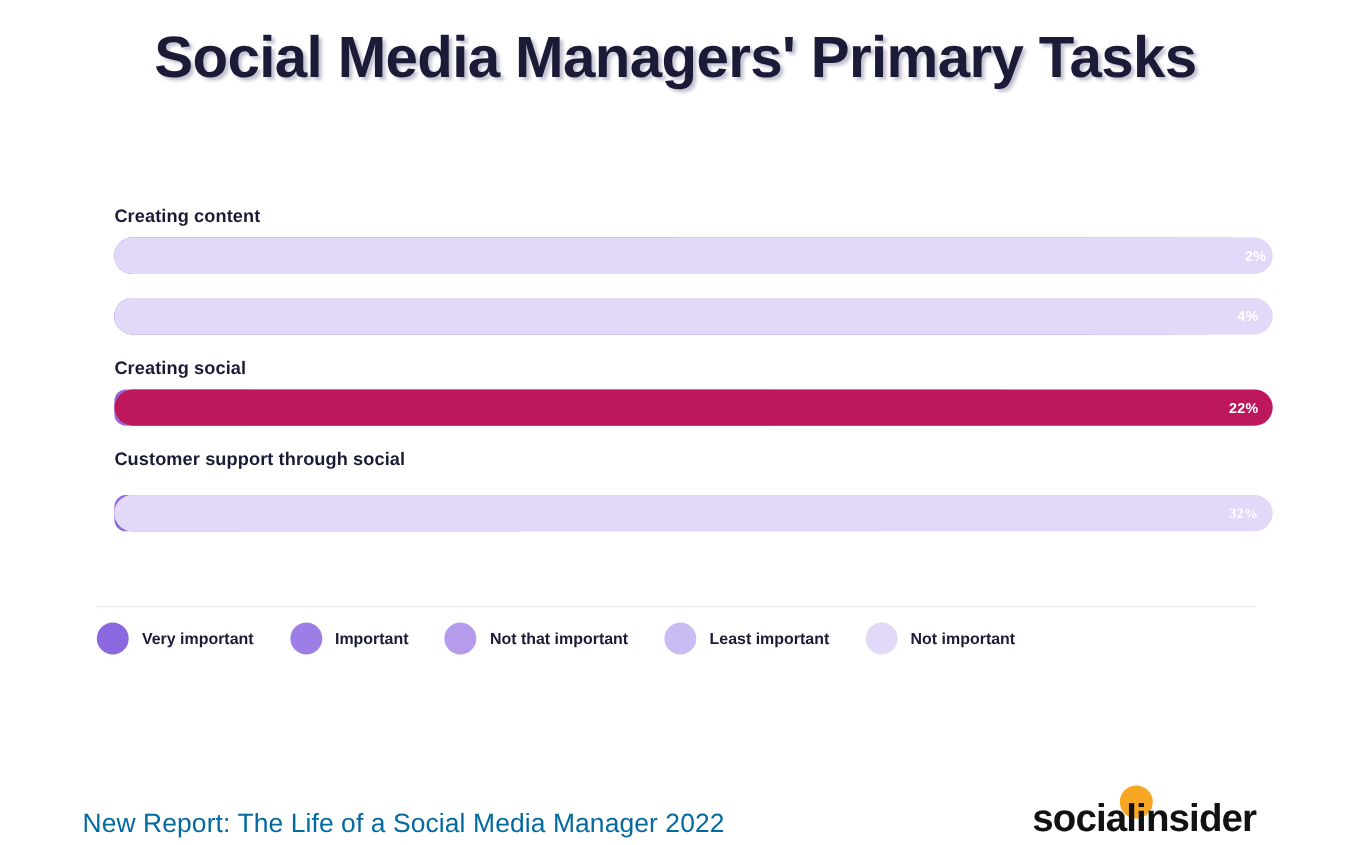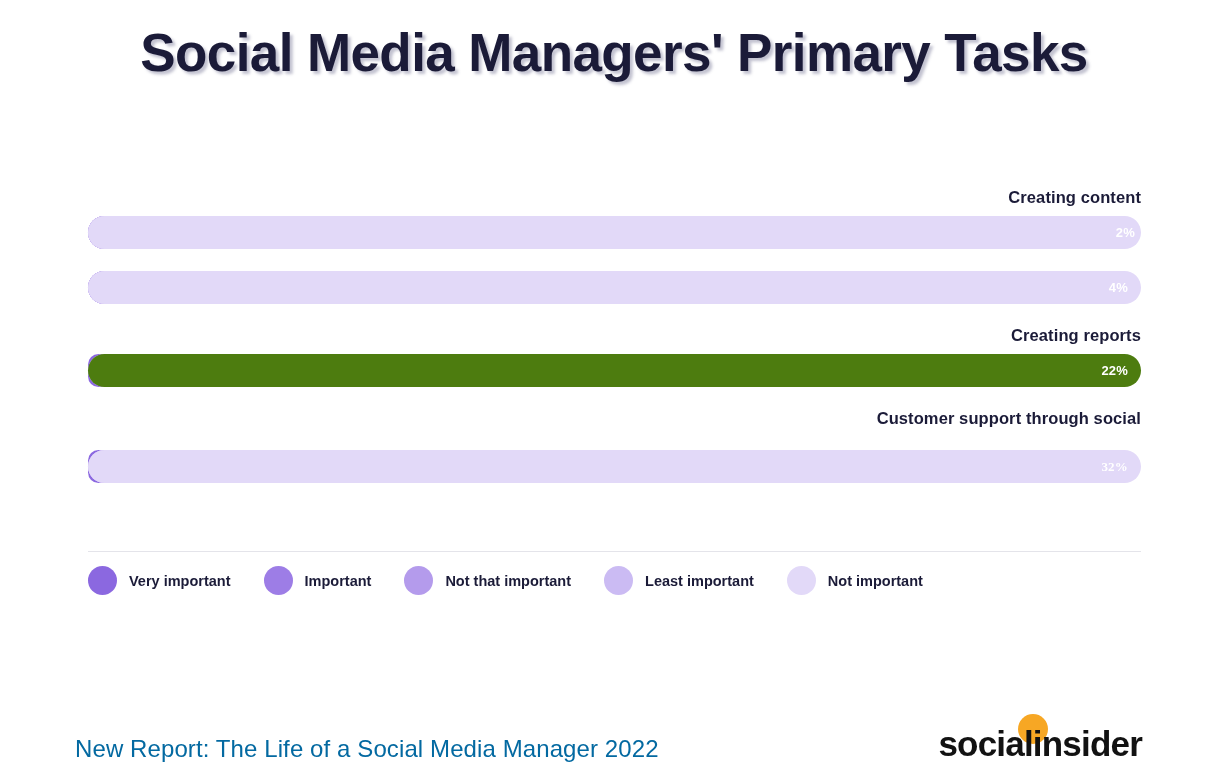--- a/index.html
+++ b/index.html
@@ -34,24 +34,23 @@
     font-weight: 700;
     letter-spacing: -0.6px;
     color: #1b1b38;
     text-shadow: 3px 3px 3px rgba(120,120,150,0.45);
     white-space: nowrap;
   }
 
   
   .chart {
     position: absolute;
-    left: 88px;
+    left: 104px;
     top: 188px;
     width: 1053px;
-    text-align: right;
   }
 
   .row {
     margin-bottom: 22px;
   }
   .row-label {
     font-size: 16.5px;
     font-weight: 700;
     color: #1b1b38;
     margin-bottom: 9px;
@@ -186,23 +185,23 @@
       <div class="row">
         <div class="bar">
           <div class="seg" style="width: 1053px; background: rgb(226, 217, 248); z-index: 5;">4%</div>
           <div class="seg tiny" style="width: 1010.88px; background: rgb(203, 187, 243); z-index: 4;">3%</div>
           <div class="seg" style="width: 979.29px; background: rgb(180, 155, 236); z-index: 3;">7%</div>
           <div class="seg" style="width: 905.58px; background: rgb(157, 125, 230); z-index: 2;">41%</div>
           <div class="seg" style="width: 473.85px; background: rgb(139, 104, 224); z-index: 1;">45%</div>
         </div>
       </div>
       <div class="row">
-        <div class="row-label">Creating reports</div>
-        <div class="bar">
-          <div class="seg" style="width: 1053px; background: #4d7c0f; z-index: 5;">22%</div>
+        <div class="row-label">Creating social</div>
+        <div class="bar">
+          <div class="seg" style="width: 1053px; background: #be185d; z-index: 5;">22%</div>
           <div class="seg" style="width: 821.34px; background: rgb(203, 187, 243); z-index: 4;">20%</div>
           <div class="seg" style="width: 610.74px; background: rgb(180, 155, 236); z-index: 3;">45%</div>
           <div class="seg" style="width: 136.89px; background: rgb(157, 125, 230); z-index: 2;">11%</div>
           <div class="seg lead" style="width: 21.06px; background: rgb(139, 104, 224); z-index: 1;">2%</div>
         </div>
       </div>
       <div class="row">
         <div class="row-label">Customer support through social</div>
       </div>
       <div class="row">

